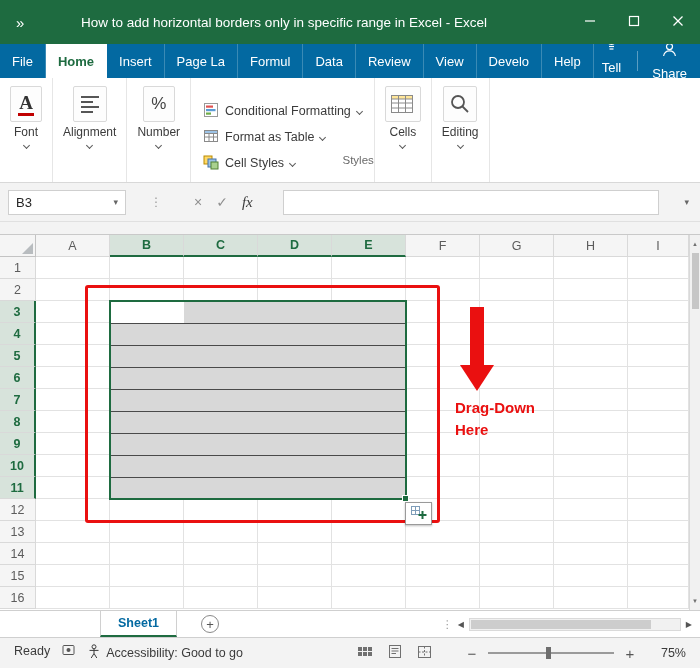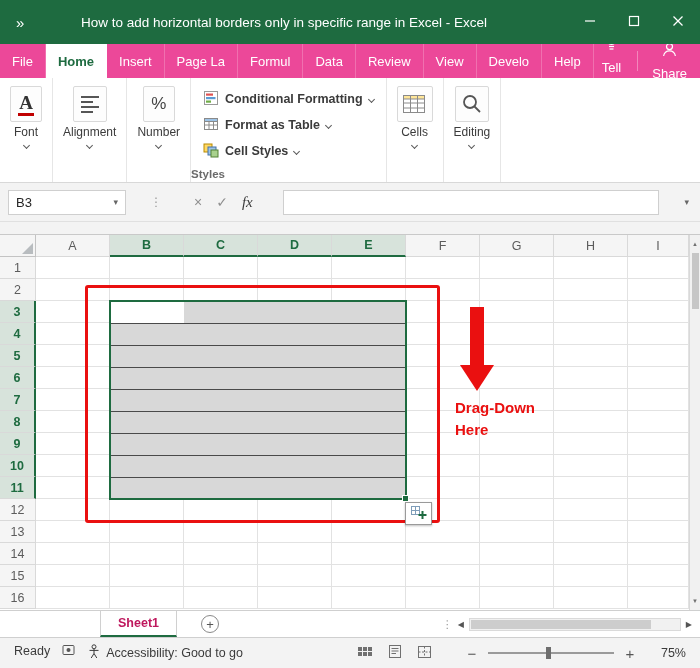--- a/index.html
+++ b/index.html
@@ -8,37 +8,37 @@
   .app{width:700px;height:668px;display:flex;flex-direction:column;}
 
   
   .titlebar{height:44px;background:#1e6b40;display:flex;align-items:center;position:relative;color:#fff;flex:0 0 auto;}
   .qat{padding-left:16px;font-size:15px;letter-spacing:2px;}
   .title{position:absolute;left:0;right:132px;text-align:center;font-size:13.5px;}
   .wincontrols{margin-left:auto;display:flex;height:100%;}
   .winbtn{width:44px;height:100%;display:flex;align-items:center;justify-content:center;}
 
   
-  .tabrow{height:34px;background:#ec4899;display:flex;color:#fff;flex:0 0 auto;}
+  .tabrow{height:34px;background:#0369a1;display:flex;color:#fff;flex:0 0 auto;}
   .tab{padding:0 12px;display:flex;align-items:center;font-size:13px;border-right:1px solid rgba(255,255,255,.22);white-space:nowrap;}
   .tab.active{background:#fff;color:#1e6b40;font-weight:700;}
   .tabrow-right{margin-left:auto;display:flex;align-items:center;gap:7px;padding-right:14px;}
   .vsep{width:1px;height:20px;background:rgba(255,255,255,.35);}
   .tr-item{display:flex;align-items:center;gap:6px;padding:0 8px;flex-direction:column;}
 
   
   .ribbon{height:105px;background:#fff;border-bottom:1px solid #d8d8d8;display:flex;flex:0 0 auto;}
   .rgroup{border-right:1px solid #e6e6e6;display:flex;flex-direction:column;align-items:center;padding:8px 10px 0;position:relative;}
   .bigbtn{display:flex;flex-direction:column;align-items:center;gap:3px;}
   .bicon{min-width:32px;height:36px;display:flex;flex-direction:column;align-items:center;justify-content:center;border:1px solid #d9d9d9;border-radius:2px;background:#fdfdfd;padding:2px 4px;}
   .blabel{font-size:12px;color:#3b3b3b;}
   .chev{width:5px;height:5px;border-right:1.4px solid #5a5a5a;border-bottom:1.4px solid #5a5a5a;transform:rotate(45deg);margin-top:1px;}
-  .styles-group{align-items:flex-start;padding:8px 12px 0;font-weight:bold;}
+  .styles-group{align-items:flex-start;padding:20px 12px 0;}
   .srow{display:flex;align-items:center;gap:6px;height:26px;font-size:12.5px;color:#3b3b3b;white-space:nowrap;}
-  .glabel-bottom{position:absolute;bottom:2px;left:0;right:0;text-align:left;font-size:11.5px;color:#6a6a6a;}
+  .glabel-bottom{position:absolute;bottom:16px;left:0;right:0;text-align:right;font-size:11.5px;color:#6a6a6a;}
   .font-A{font-size:19px;font-weight:700;color:#333;line-height:1;font-family:"Liberation Serif",serif;}
   .red-underline{width:16px;height:3px;background:#c00000;margin-top:1px;}
   .pct{font-size:17px;font-weight:400;color:#444;}
 
   
   .formulabar{height:39px;background:#f3f3f3;display:flex;align-items:center;padding:0 8px;gap:22px;border-bottom:1px solid #e0e0e0;flex:0 0 auto;}
   .namebox{width:118px;height:25px;background:#fff;border:1px solid #cfcfcf;display:flex;align-items:center;padding:0 7px;font-size:13px;}
   .nb-chev{margin-left:auto;color:#666;font-size:9px;}
   .fdots{color:#9a9a9a;font-size:12px;padding:0 2px;}
   .fbtns{display:flex;align-items:center;gap:14px;color:#8f8f8f;padding:0 8px;font-size:14px;}
@@ -67,21 +67,21 @@
   .red-arrow-shaft{position:absolute;left:470px;top:72px;width:14px;height:58px;background:#ea1010;}
   .red-arrow-head{position:absolute;left:460px;top:130px;width:0;height:0;border-left:17px solid transparent;border-right:17px solid transparent;border-top:26px solid #ea1010;}
   .annot-text{position:absolute;left:455px;top:162px;width:106px;font-size:15px;font-weight:700;color:#ea1010;line-height:1.45;}
   .autofill-btn{position:absolute;left:405px;top:267px;width:27px;height:23px;background:#fff;border:1px solid #9a9a9a;display:flex;align-items:center;justify-content:center;pointer-events:auto;box-shadow:0 1px 2px rgba(0,0,0,.25);}
   .vscroll{position:absolute;right:0;top:0;width:11px;height:375px;background:#f1f1f1;border-left:1px solid #d9d9d9;}
   .varrow{position:absolute;left:0;width:10px;text-align:center;font-size:6px;color:#707070;line-height:14px;}
   .vthumb{position:absolute;left:2px;top:18px;width:7px;height:56px;background:#c6c6c6;}
 
   
   .sheetbar{height:27px;background:#fff;border-top:1px solid #cfcfcf;display:flex;align-items:stretch;font-size:12.5px;flex:0 0 auto;}
-  .sheettab{margin-left:100px;padding:0 17px;display:flex;align-items:center;color:#be185d;font-weight:700;border-left:1px solid #d0d0d0;border-right:1px solid #d0d0d0;border-bottom:2px solid #1e6b40;background:#fff;}
+  .sheettab{margin-left:100px;padding:0 17px;display:flex;align-items:center;color:#0369a1;font-weight:700;border-left:1px solid #d0d0d0;border-right:1px solid #d0d0d0;border-bottom:2px solid #1e6b40;background:#fff;}
   .addsheet{width:18px;height:18px;border:1px solid #8a8a8a;border-radius:50%;display:flex;align-items:center;justify-content:center;align-self:center;margin-left:24px;color:#555;font-size:13px;line-height:1;}
   .hscroll{margin-left:auto;display:flex;align-items:center;gap:5px;padding-right:8px;color:#707070;}
   .hdots{color:#9a9a9a;font-size:11px;}
   .harrow{font-size:8px;color:#555;}
   .htrack{width:212px;height:13px;background:#f1f1f1;border:1px solid #dadada;position:relative;}
   .hthumb{position:absolute;left:1px;top:1px;width:180px;height:9px;background:#cdcdcd;}
 
   
   .statusbar{height:31px;background:#f3f3f3;border-top:1px solid #cfcfcf;display:flex;align-items:center;font-size:12.5px;color:#3b3b3b;padding:0 14px;gap:12px;flex:1 0 auto;}
   .sb-left{display:flex;gap:12px;}

